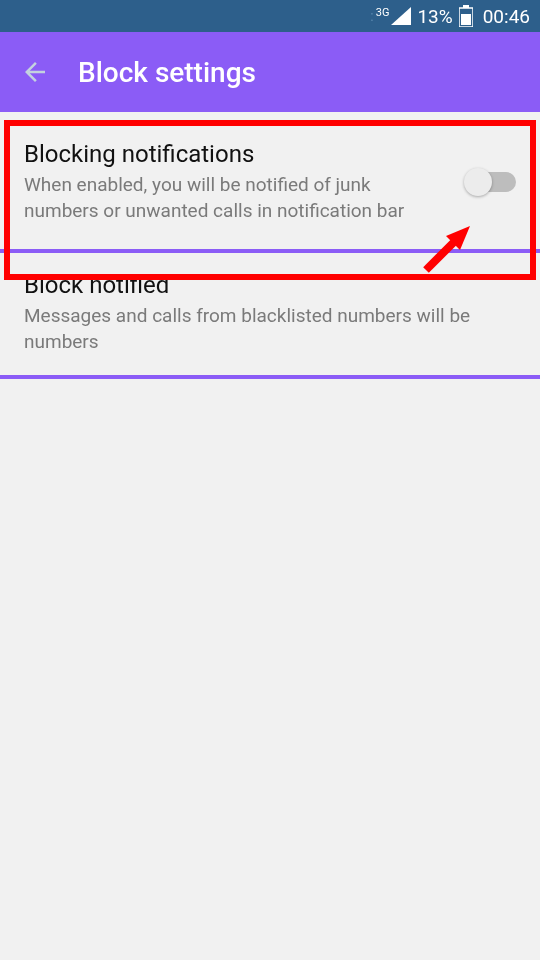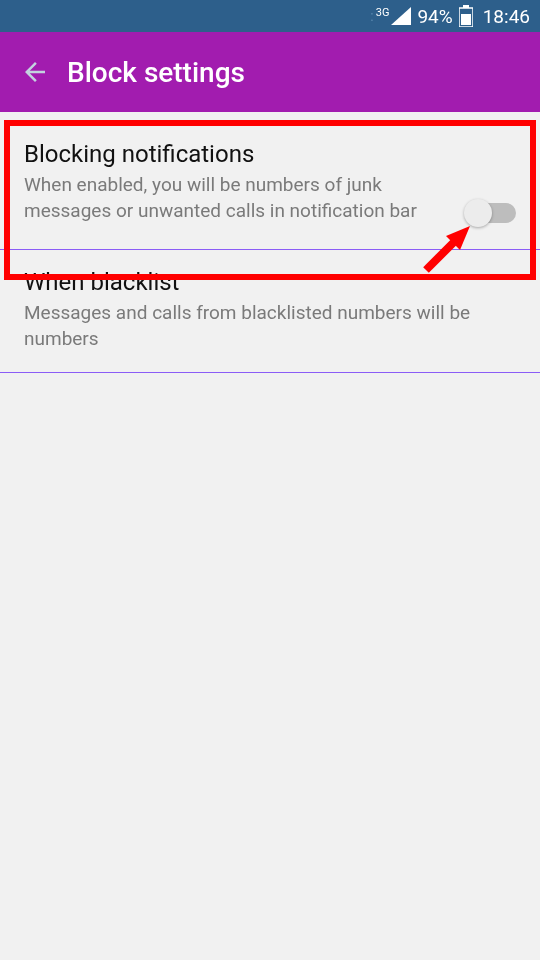--- a/index.html
+++ b/index.html
@@ -30,40 +30,40 @@
     }
     .statusbar .dots {
       color: #5a88b0;
       font-size: 14px;
       letter-spacing: -2px;
       margin-right: -2px;
     }
     .statusbar svg { display: block; }
     .appbar {
       height: 80px;
-      background: #a21caf;
+      background: #8b5cf6;
       display: flex;
       align-items: center;
       padding: 0 20px;
-      gap: 17px;
+      gap: 28px;
     }
     .appbar .back svg { display: block; }
     .appbar .title {
       color: #fff;
       font-size: 28px;
       font-weight: 500;
     }
     .content {
       background: #f1f1f1;
     }
     .setting-row {
       padding: 18px 24px 20px 24px;
-      border-bottom: 1px solid #8b5cf6;
+      border-bottom: 4px solid #8b5cf6;
       display: flex;
-      align-items: flex-end;
+      align-items: center;
       gap: 16px;
     }
     .setting-text { flex: 1; }
     .setting-title {
       font-size: 24px;
       color: #111;
       margin-bottom: 4px;
     }
     .setting-desc {
       font-size: 19px;
@@ -102,55 +102,55 @@
 <body>
 
 <div class="statusbar">
   <span class="dots">:</span>
   <span class="net-label">3G</span>
   <span>
     <svg width="20" height="18" viewBox="0 0 20 18">
         <path d="M0 18 L20 18 L20 0 Z" fill="#fff"></path>
       </svg>
   </span>
-  <span style="font-size:19px;">94%</span>
+  <span style="font-size:19px;">13%</span>
   <span>
     <svg width="14" height="22" viewBox="0 0 14 22">
       <rect x="4" y="0" width="6" height="3" fill="#fff"></rect>
       <rect x="0" y="3" width="14" height="19" fill="none" stroke="#fff" stroke-width="1.5"></rect>
       <rect x="2" y="9" width="10" height="11" fill="#fff"></rect>
     </svg>
   </span>
-  <span style="font-size:19px; margin-left:4px;">18:46</span>
+  <span style="font-size:19px; margin-left:4px;">00:46</span>
 </div>
 
 <div class="appbar">
   <span class="back">
     <svg width="30" height="30" viewBox="0 0 24 24">
         <path d="M20 11H7.83l5.59-5.59L12 4l-8 8 8 8 1.41-1.41L7.83 13H20v-2z" fill="#c3d2df"></path>
       </svg>
   </span>
   <span class="title">Block settings</span>
 </div>
 
 <div class="content">
 
   <div class="setting-row" style="padding-top:28px; padding-bottom:26px;">
     <div class="setting-text">
       <div class="setting-title">Blocking notifications</div>
-      <div class="setting-desc">When enabled, you will be numbers of junk messages or unwanted calls in notification bar</div>
+      <div class="setting-desc">When enabled, you will be notified of junk numbers or unwanted calls in notification bar</div>
     </div>
     <div class="toggle">
       <div class="knob"></div>
     </div>
   </div>
 
   <div class="setting-row">
     <div class="setting-text">
-      <div class="setting-title">When blacklist</div>
+      <div class="setting-title">Block notified</div>
       <div class="setting-desc">Messages and calls from blacklisted numbers will be numbers</div>
     </div>
   </div>
 
 </div>
 
 <div class="highlight-box" style="left:4px; top:120px; width:532px; height:160px;"></div>
 
 <div class="arrow" style="left:418px; top:218px;">
   <svg width="60" height="60" viewBox="0 0 60 60">

